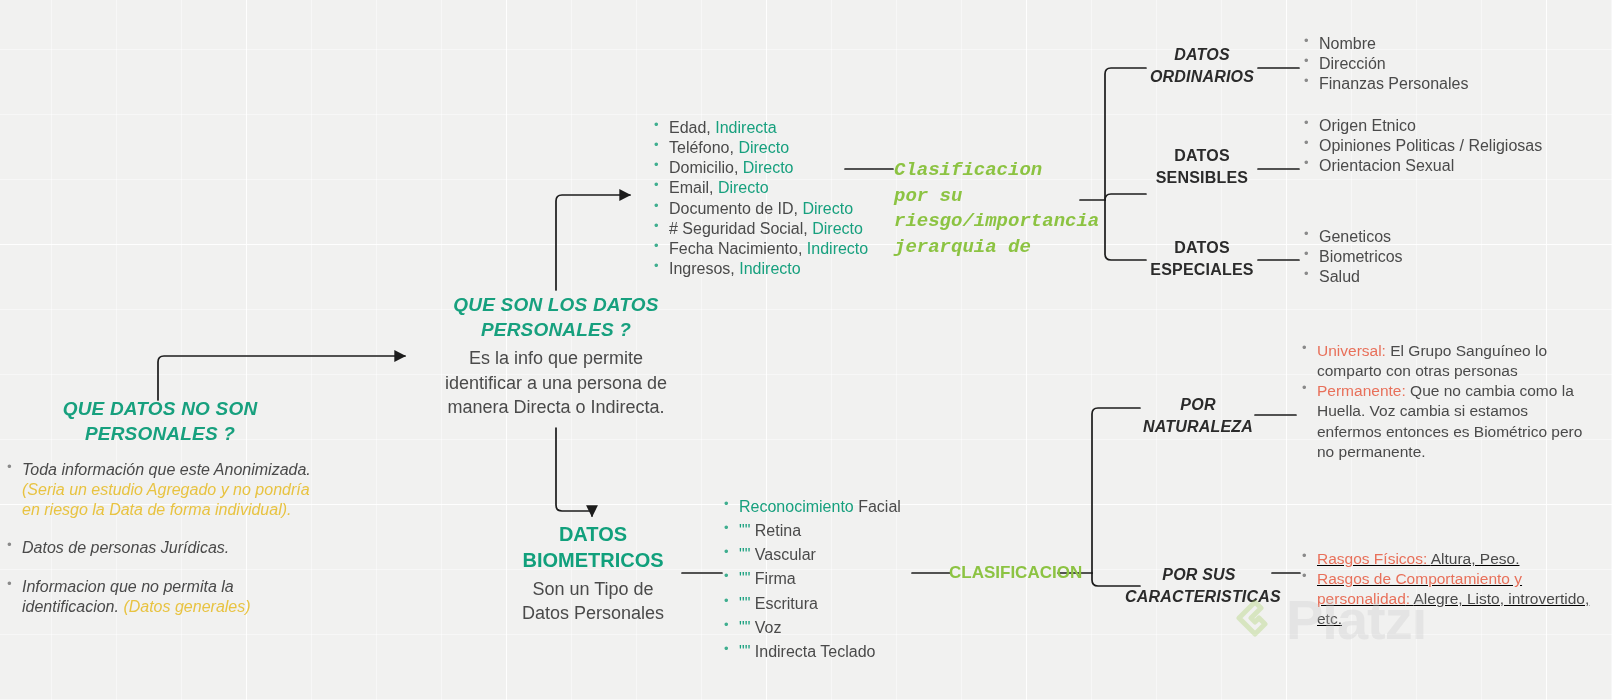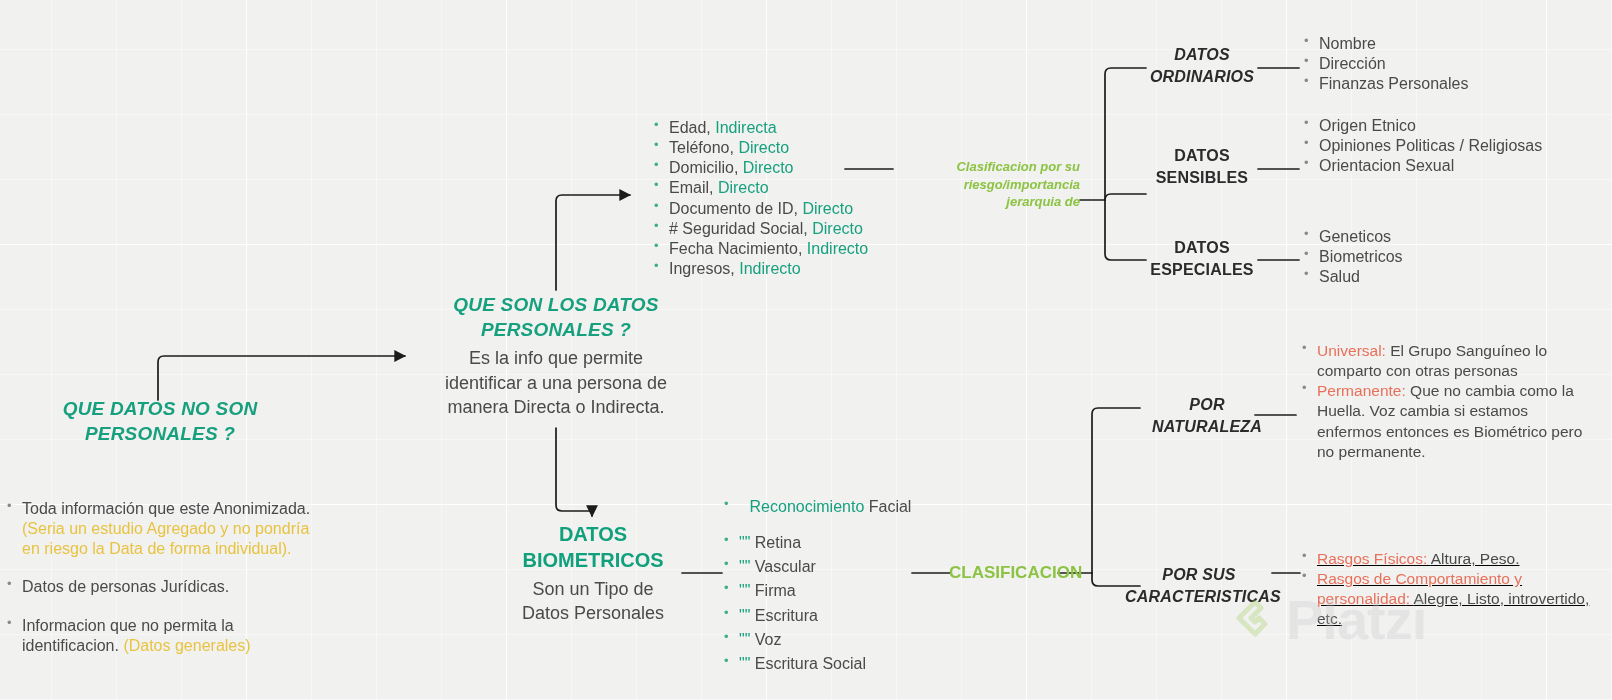--- a/index.html
+++ b/index.html
@@ -43,23 +43,24 @@
     font-weight: bold;
     font-style: normal;
     font-size: 20px;
     line-height: 1.32;
     text-align: center;
   }
   .title-green {
     color: #8cc342;
     font-weight: bold;
     font-style: italic;
-    font-size: 13px;
+    font-size: 19px;
     line-height: 1.35;
-    text-align: right;
+    text-align: left;
+    font-family: Liberation Mono, monospace;
   }
   .label-green-up {
     color: #8cc342;
     font-weight: bold;
     font-style: normal;
     font-size: 17px;
     white-space: nowrap;
     text-align: center;
   }
   .branch-label {
@@ -196,21 +197,21 @@
         <li><span class="gray">Ingresos, </span><span class="teal">Indirecto</span></li>
       </ul>
   </div>
 
   <div class="node" style="left:35px; top:396px; width:250px;">
     <div class="title-teal">
       <div>QUE DATOS NO SON</div>
       <div>PERSONALES ?</div>
     </div>
   </div>
-  <div class="node" style="left:5px; top:499px; width:320px;">
+  <div class="node" style="left:5px; top:460px; width:320px;font-style:italic;">
     <ul class="bullets" id="np-list">
         <li style="margin-bottom: 18px;"><span class="gray">Toda información que este Anonimizada.</span><span class="amber">(Seria un estudio Agregado y no pondría en riesgo la Data de forma individual).</span></li>
         <li style="margin-bottom: 18px;"><span class="gray">Datos de personas Jurídicas.</span></li>
         <li style="margin-bottom: 18px;"><span class="gray">Informacion que no permita la identificacion. </span><span class="amber">(Datos generales)</span></li>
       </ul>
   </div>
 
   <div class="node" style="left:894px; top:158px; width:186px;">
     <div class="title-green">
       <div>Clasificacion por su</div>
@@ -260,33 +261,33 @@
       <div>BIOMETRICOS</div>
     </div>
     <div class="body-text" style="margin-top:3px;">
       <div>Son un Tipo de</div>
       <div>Datos Personales</div>
     </div>
   </div>
 
   <div class="node" style="left:722px; top:497px; width:200px;">
     <ul class="bullets teal-dot" id="bx-list">
-        <li style="margin-bottom: 16px; text-align: center;"><span class="teal">Reconocimiento</span><span class="gray"> Facial</span></li>
+        <li style="margin-bottom: 4px;"><span class="teal">Reconocimiento</span><span class="gray"> Facial</span></li>
         <li style="margin-bottom: 4px;"><span class="teal">""</span><span class="gray"> Retina</span></li>
         <li style="margin-bottom: 4px;"><span class="teal">""</span><span class="gray"> Vascular</span></li>
         <li style="margin-bottom: 4px;"><span class="teal">""</span><span class="gray"> Firma</span></li>
         <li style="margin-bottom: 4px;"><span class="teal">""</span><span class="gray"> Escritura</span></li>
         <li style="margin-bottom: 4px;"><span class="teal">""</span><span class="gray"> Voz</span></li>
-        <li style="margin-bottom: 4px;"><span class="teal">""</span><span class="gray"> Escritura Social</span></li>
+        <li style="margin-bottom: 4px;"><span class="teal">""</span><span class="gray"> Indirecta Teclado</span></li>
       </ul>
   </div>
 
   <div class="node label-green-up" style="left:949px; top:563px;">CLASIFICACION</div>
 
-  <div class="node branch-label" style="left:1140px; top:394px; width:116px;margin-left:9px;">
+  <div class="node branch-label" style="left:1140px; top:394px; width:116px;">
     <div>POR</div>
     <div>NATURALEZA</div>
   </div>
   <div class="node branch-label" style="left:1125px; top:564px; width:148px;">
     <div>POR SUS</div>
     <div>CARACTERISTICAS</div>
   </div>
 
   <div class="node" style="left:1300px; top:341px; width:295px;">
     <ul class="bullets sm" id="bn-list">

